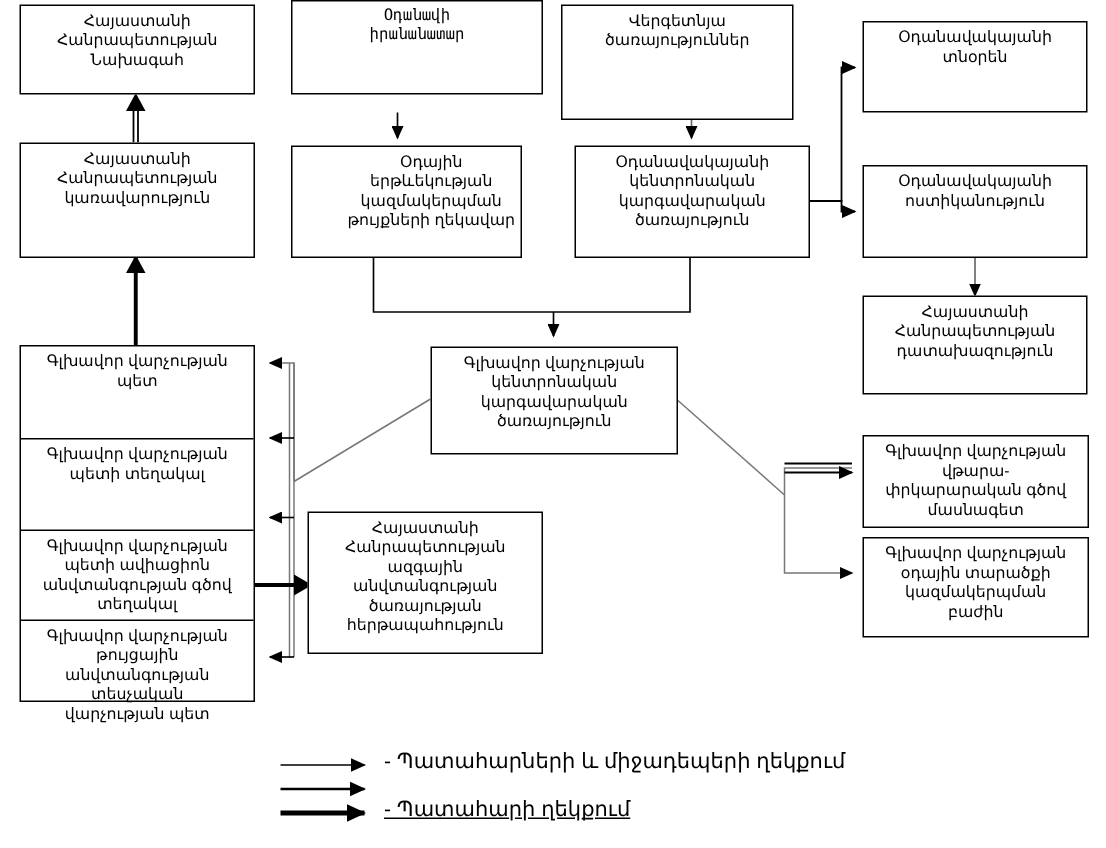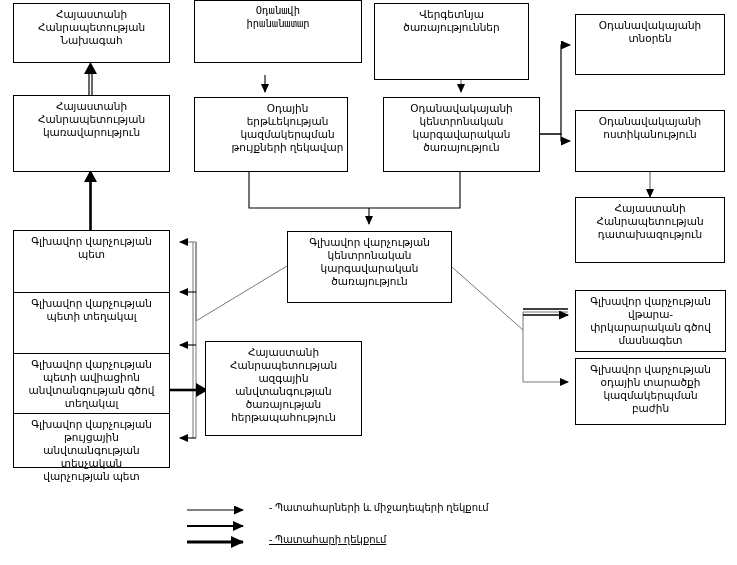--- a/index.html
+++ b/index.html
@@ -22,21 +22,21 @@
     background:#fff;
   }
   .stack-cell{
     box-sizing:border-box;border-bottom:1px solid #000;
     display:flex;align-items:flex-start;justify-content:center;
     text-align:center;font-size:10.5px;line-height:13px;
     padding:4px 3px 3px 3px;white-space:pre-line;
   }
   .stack-cell.last{border-bottom:none;}
   .legend{position:absolute;left:185px;top:503px;width:400px;height:60px;}
-  .legend-row{position:absolute;left:84px;font-size:10px;line-height:13px;white-space:pre;}
+  .legend-row{position:absolute;left:71px;font-size:14px;line-height:13px;white-space:pre;}
   .lg1{top:-2px;}
   .lg2{top:14px;}
   .lg3{top:30px;text-decoration:underline;}
 </style>
 </head>
 <body>
 
 <div id="canvas">
 
   <svg id="wires" viewBox="0 0 737 565" xmlns="http://www.w3.org/2000/svg">

